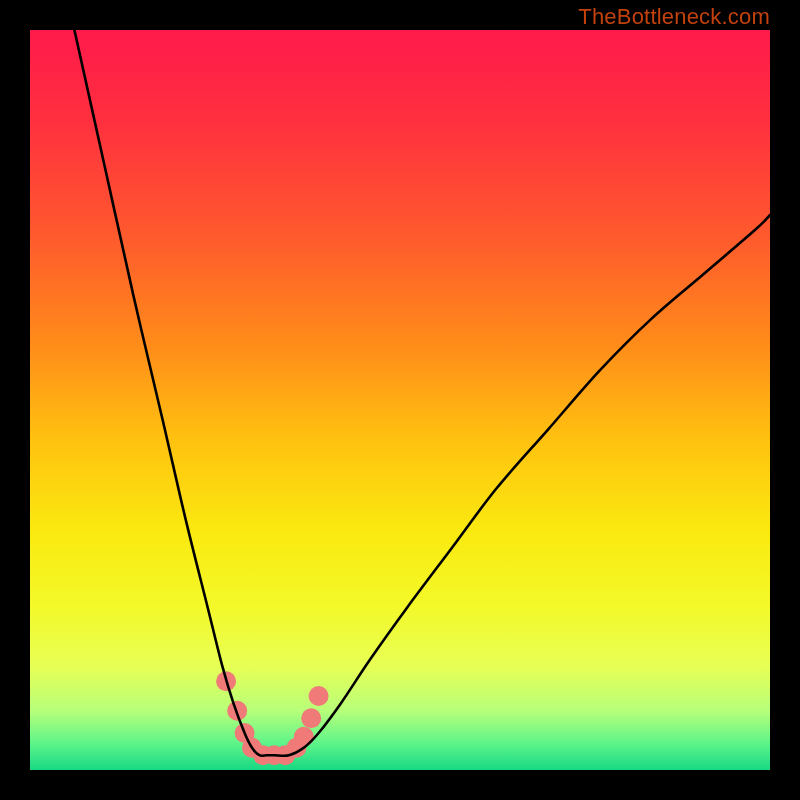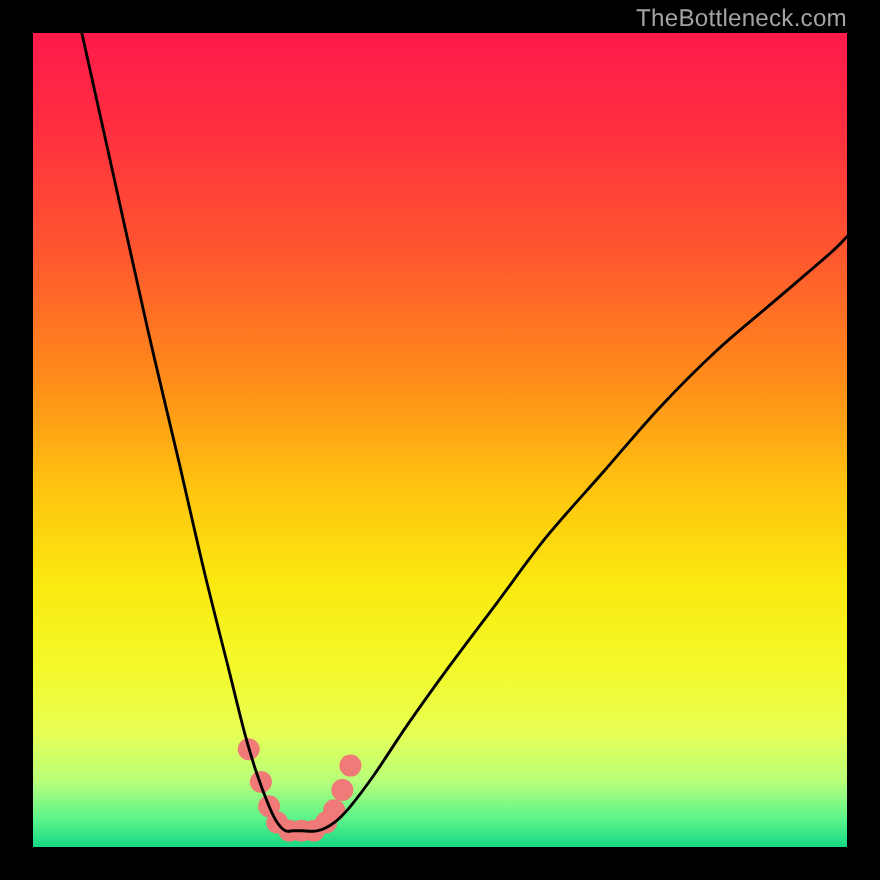--- a/index.html
+++ b/index.html
@@ -36,21 +36,21 @@
     position: absolute;
     left: 0;
     top: 0;
     width: 100%;
     height: 100%;
   }
   .watermark {
     position: absolute;
     top: 4px;
     right: 30px;
-    color: #a3a3a3;
+    color: #c2410c;
     font-size: 22px;
     font-weight: 500;
     letter-spacing: 0.2px;
     user-select: none;
   }
 </style>
 </head>
 <body>
 
 <div class="frame">

